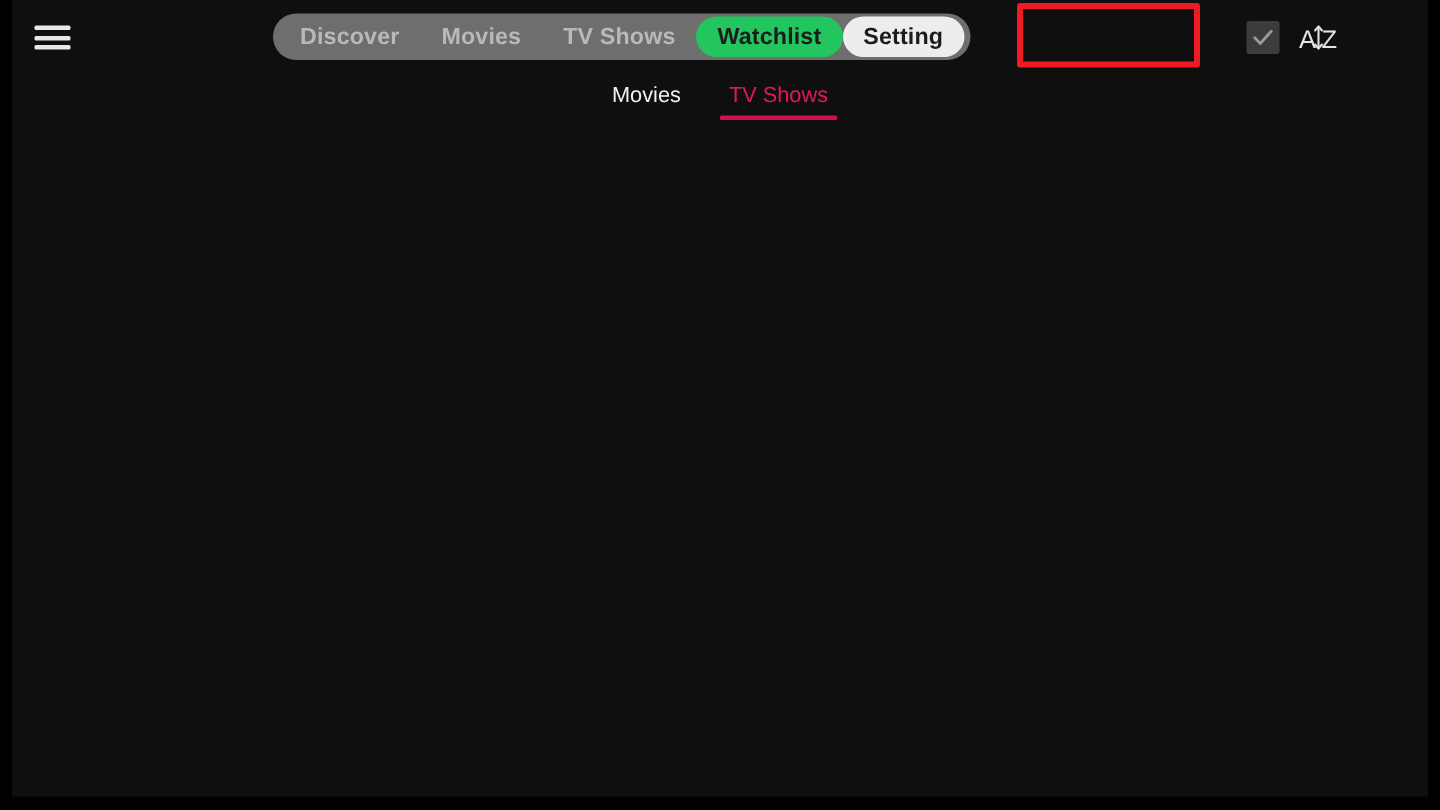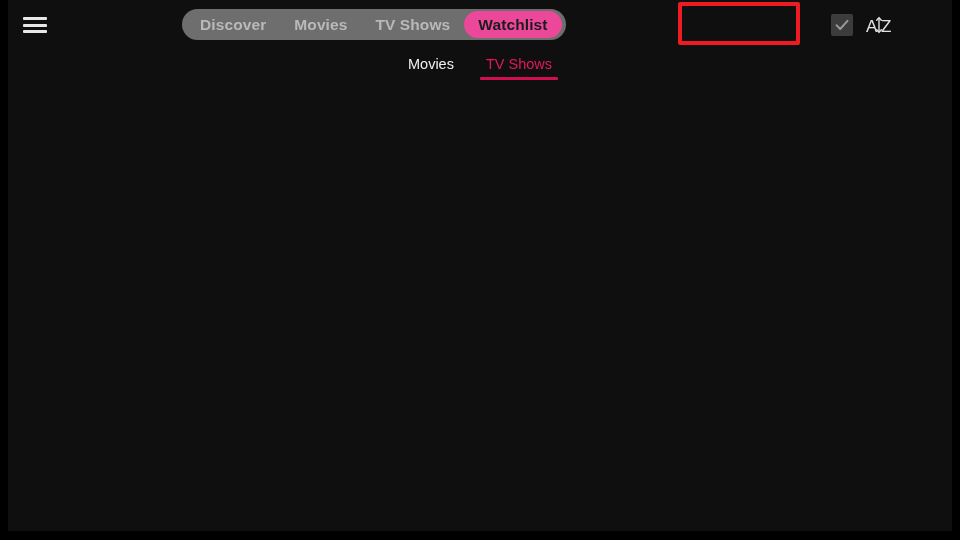--- a/index.html
+++ b/index.html
@@ -87,21 +87,21 @@
     border-radius: 14px;
     font-size: 15.5px;
     font-weight: bold;
     color: #b9b9b9;
     white-space: nowrap;
     cursor: pointer;
     letter-spacing: 0.1px;
   }
 
   .nav-item.selected {
-    background: #ec4899;
+    background: #22c55e;
     color: #1c1c1c;
   }
 
   .nav-item.focused {
     background: #ededed;
     color: #1c1c1c;
   }
 
   
   #setting-highlight {
@@ -209,20 +209,23 @@
           <span>Discover</span>
         </div>
         <div class="nav-item">
           <span>Movies</span>
         </div>
         <div class="nav-item">
           <span>TV Shows</span>
         </div>
         <div class="nav-item selected">
           <span>Watchlist</span>
+        </div>
+        <div class="nav-item focused">
+          <span>Setting</span>
         </div>
       </div>
 
       <div id="setting-highlight"></div>
 
       <div id="select-all-checkbox">
         <svg width="16" height="16" viewBox="0 0 16 16" aria-hidden="true">
           <path d="M2.5 8.2 L6.2 12 L13.5 3.8" fill="none" stroke="#9a9a9a" stroke-width="1.9" stroke-linecap="round" stroke-linejoin="round"></path>
         </svg>
       </div>

